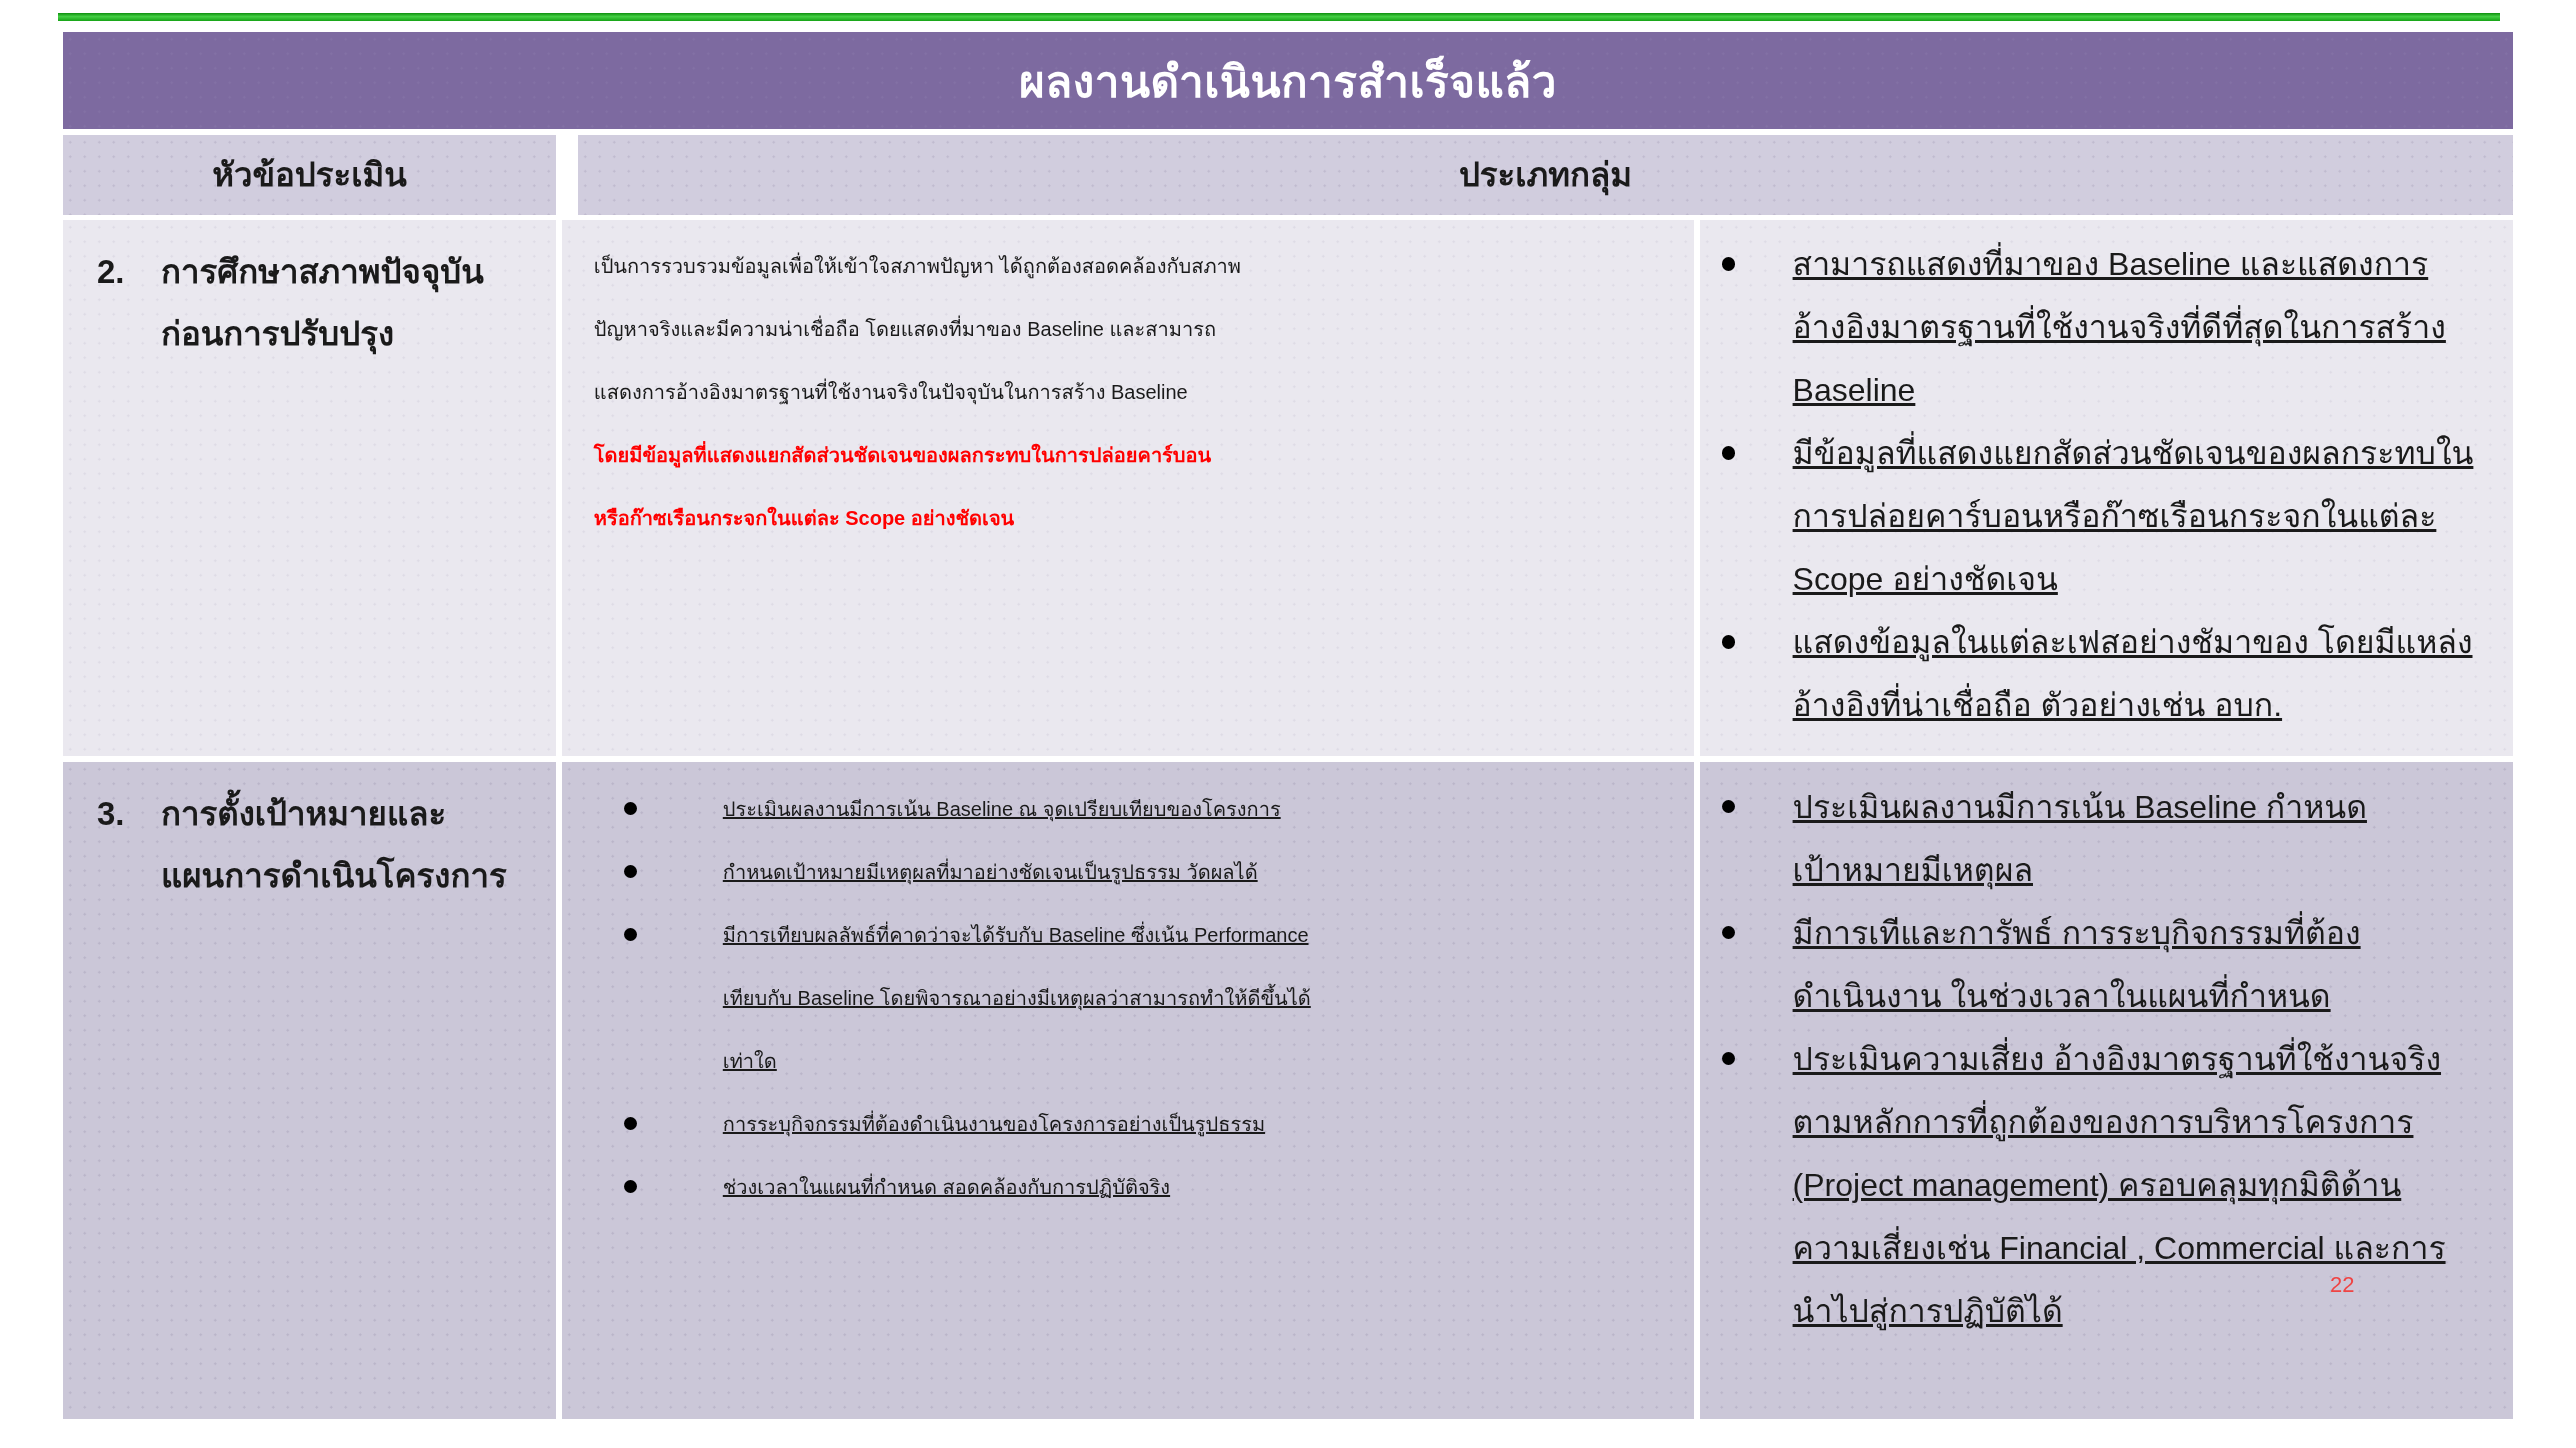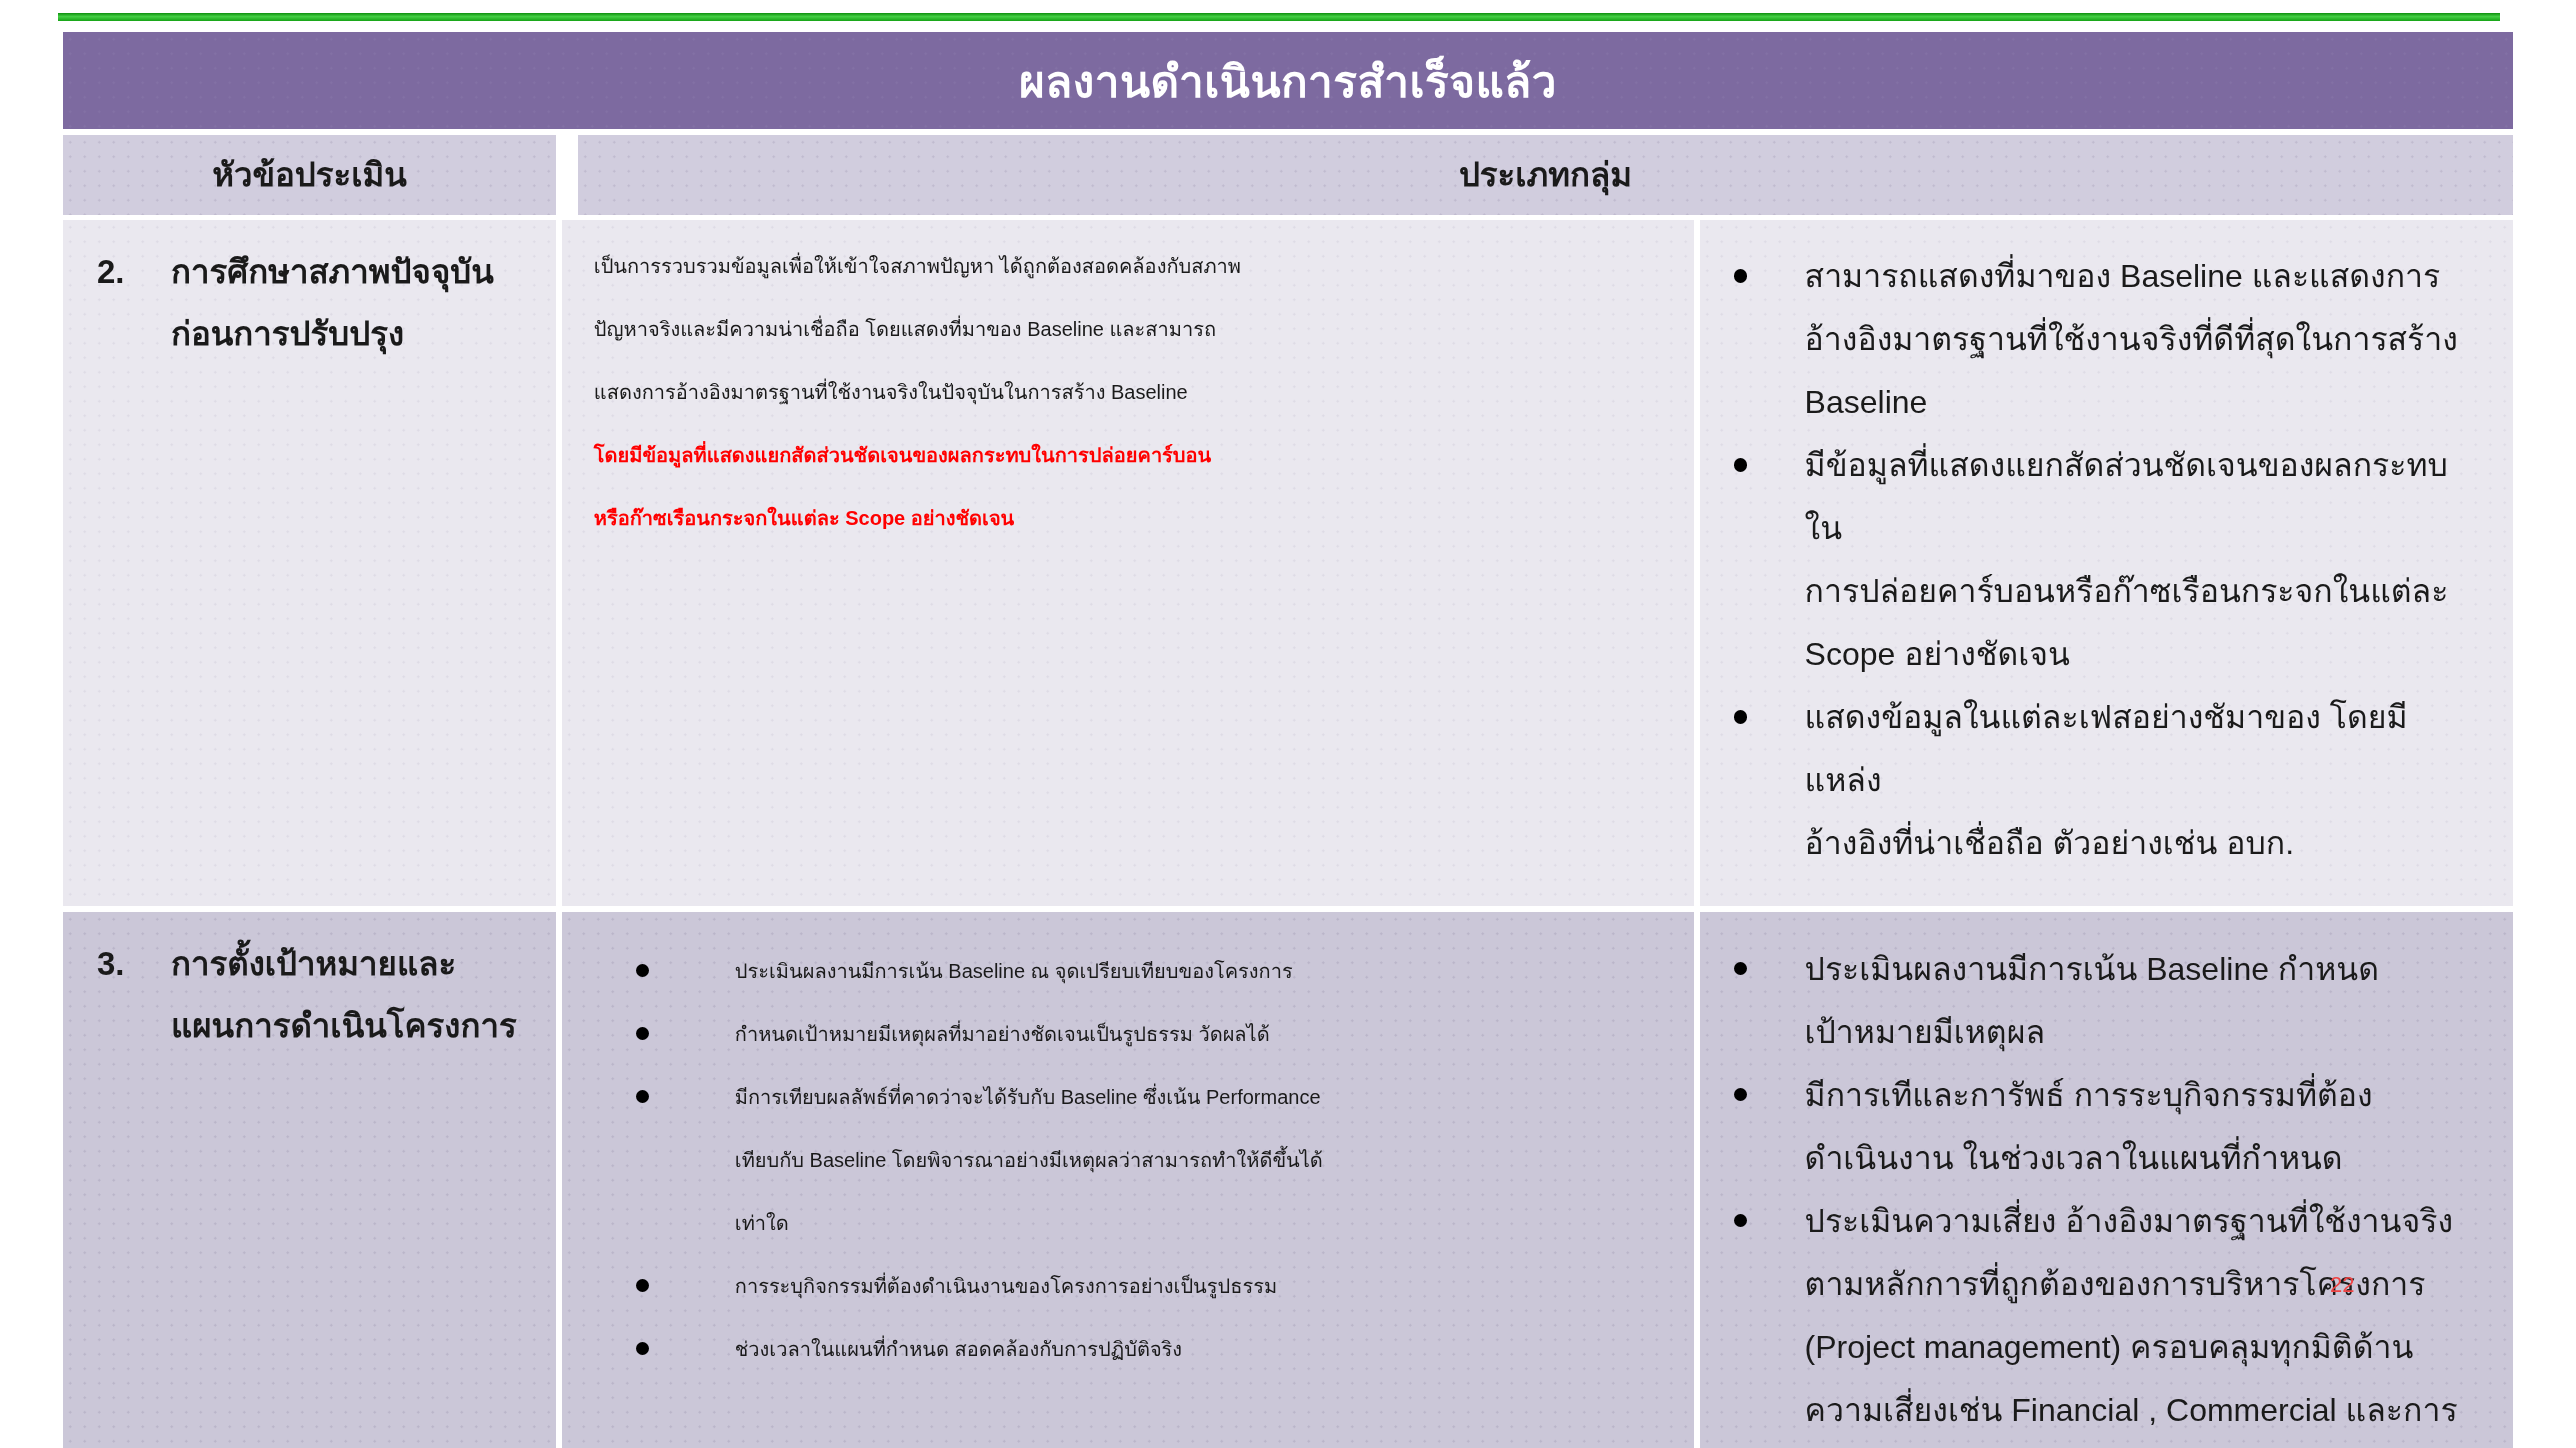--- a/index.html
+++ b/index.html
@@ -49,29 +49,29 @@
     background-size:14.5px 14.5px;
   }
   .row-light { min-height:530px; }
   .row-shaded { min-height:657px; }
 
   .c-topic {
     width:493px; padding:21px 11.6px 19.3px 34px;
     display:flex; font-weight:bold; font-size:33px; line-height:62px;
   }
   .c-topic .num { width:64px; flex:none; }
-  .c-topic .txt { white-space:pre-line;margin-left:10px; }
+  .c-topic .txt { white-space:pre-line; }
 
   .c-mid  { width:1132px; padding:15.5px 23px 19.3px 32px; font-size:20px; line-height:63px; }
   .c-right { flex:1; padding:13.5px 17.4px 19.3px 0; font-size:32px; line-height:63px; }
 
   .pre { white-space:pre-line; }
   .hl  { color:#FF0000; font-weight:bold; }
 
-  ul.bullets { list-style:none; margin:12px; padding:0; }
+  ul.bullets { list-style:none; margin:0; padding:0;text-decoration:underline; }
   ul.bullets li { position:relative; white-space:pre-line; }
   ul.mid-b li { padding-left:129px; }
   ul.mid-b li::before {
     content:""; position:absolute; left:30px; top:24px;
     width:13.5px; height:13.5px; border-radius:50%; background:#000;
   }
   ul.right-b li { padding-left:93px; }
   ul.right-b li::before {
     content:""; position:absolute; left:22px; top:24px;
     width:13.5px; height:13.5px; border-radius:50%; background:#000;

